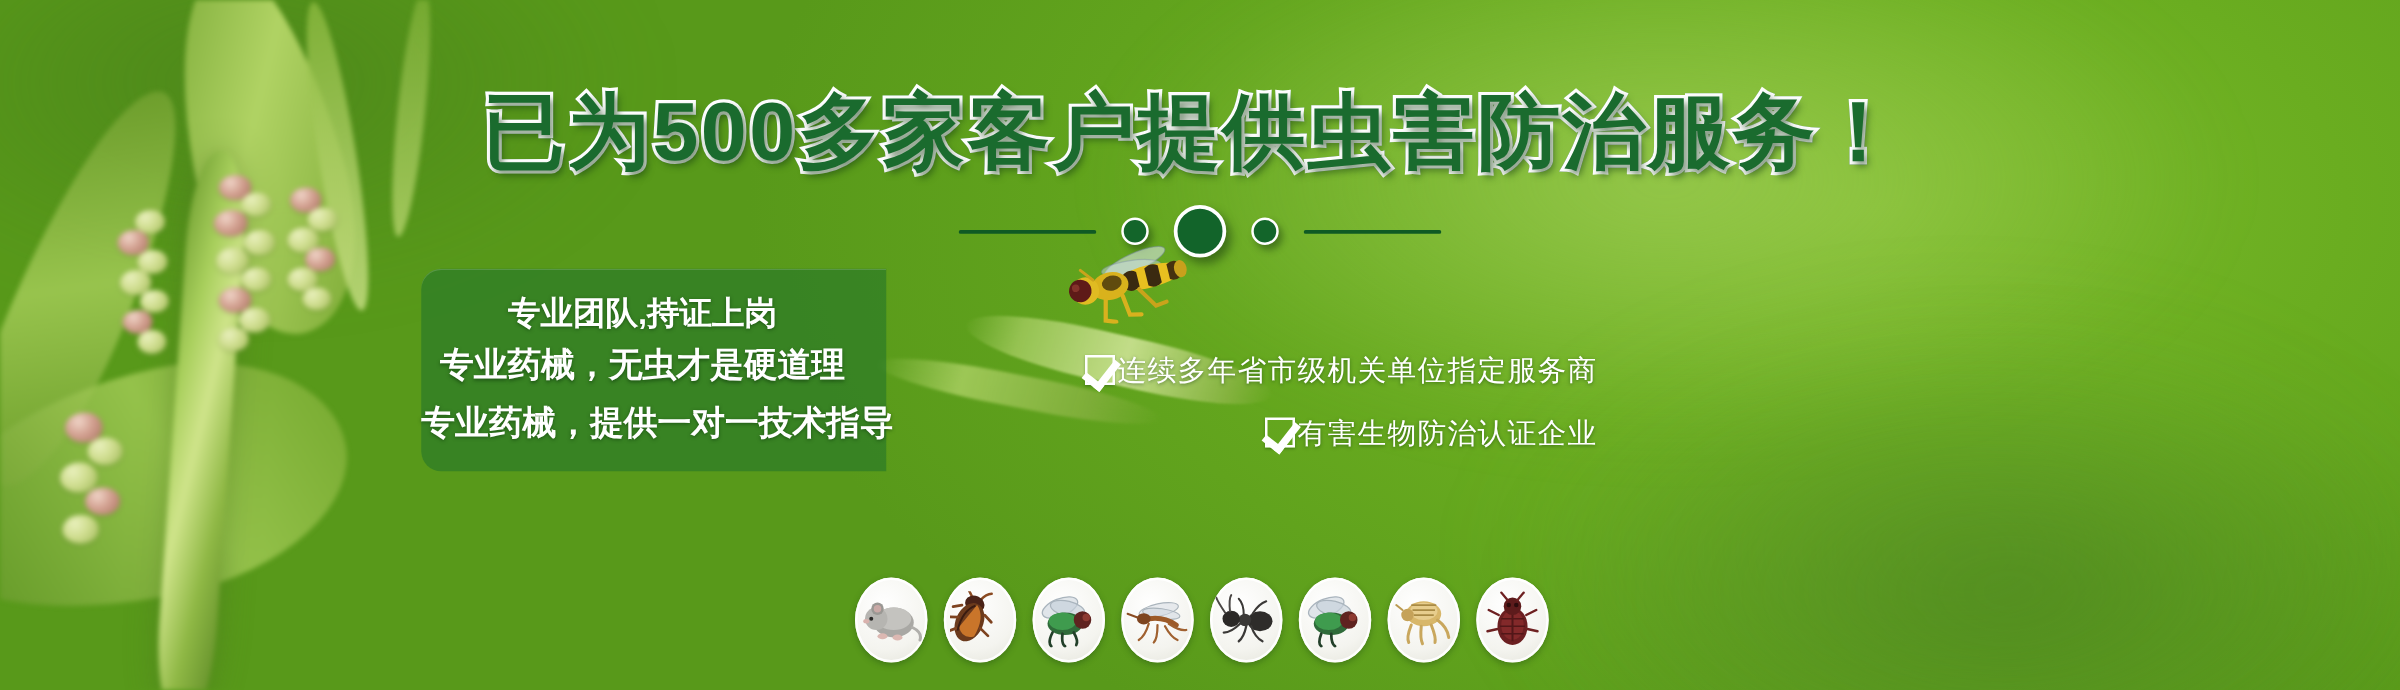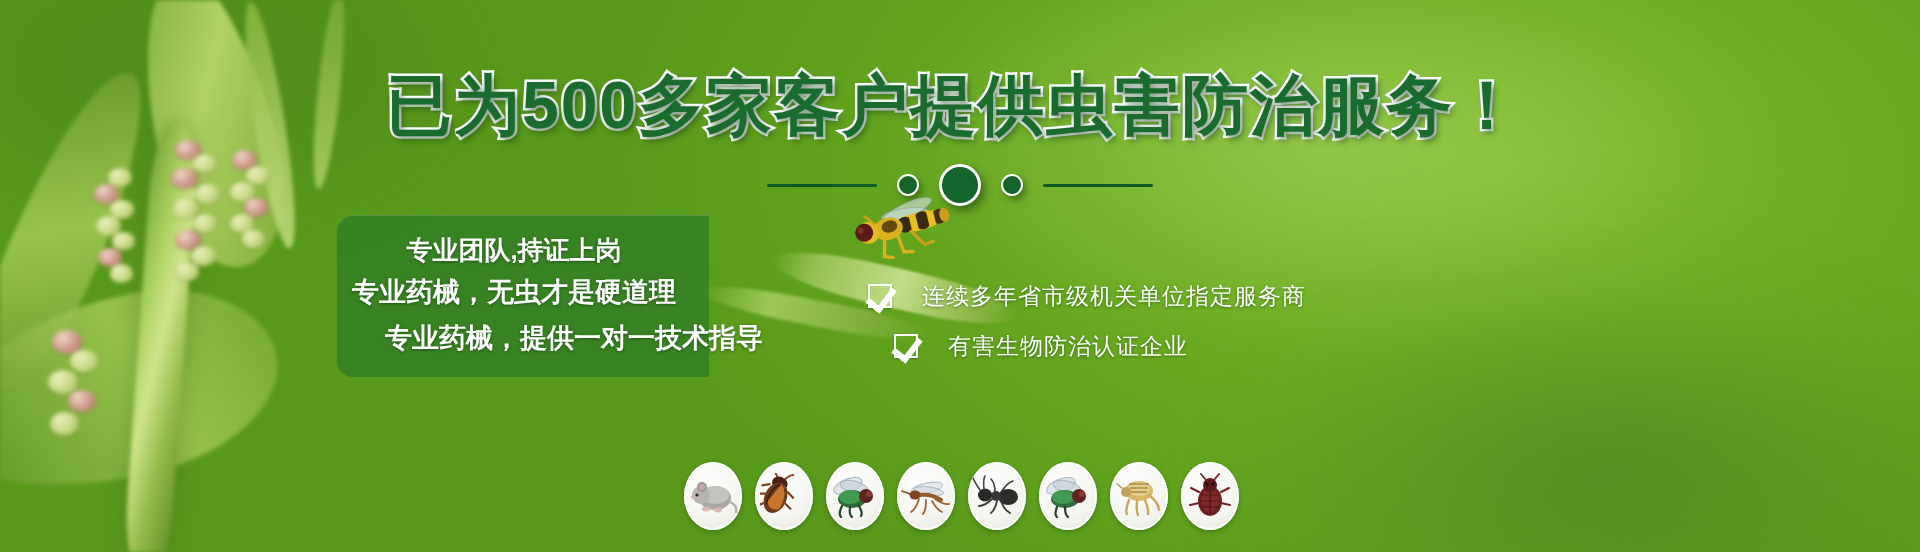--- a/index.html
+++ b/index.html
@@ -190,36 +190,37 @@
   }
   .panel-line {
     color:#ffffff;
     font-weight:bold;
     white-space:nowrap;
     text-shadow:0 1px 3px rgba(10,48,10,.55);
     font-family:"Liberation Sans","DejaVu Sans",sans-serif;
   }
   .panel-line.l1 { font-size:26px; line-height:38px; letter-spacing:0px; }
   .panel-line.l2 { font-size:27px; line-height:46px; letter-spacing:0px; }
-  .panel-line.l3 { font-size:27px; line-height:46px; letter-spacing:0px;padding-left:48px; }
+  .panel-line.l3 { font-size:27px; line-height:46px; letter-spacing:0px; }
 
   
   .fly {
     position:absolute; left:846px; top:197px;
     width:116px; height:60px;
     transform:rotate(-8deg);
   }
 
   
   .bullets {
     position:absolute; left:868px; top:272px;
   }
   .bullet {
-    display:flex; align-items:center; gap:30px;
+    display:flex; align-items:center; gap:2px;
     height:48px;
+    justify-content:flex-end;
   }
   .bullet + .bullet { margin-top:2px;margin-left:26px; }
   .chk {
     width:24px; height:24px;
     border:2px solid #ffffff;
     position:relative;
     flex:0 0 auto;
     box-shadow:0 1px 2px rgba(12,48,12,.35);
   }
   .chk::after {

